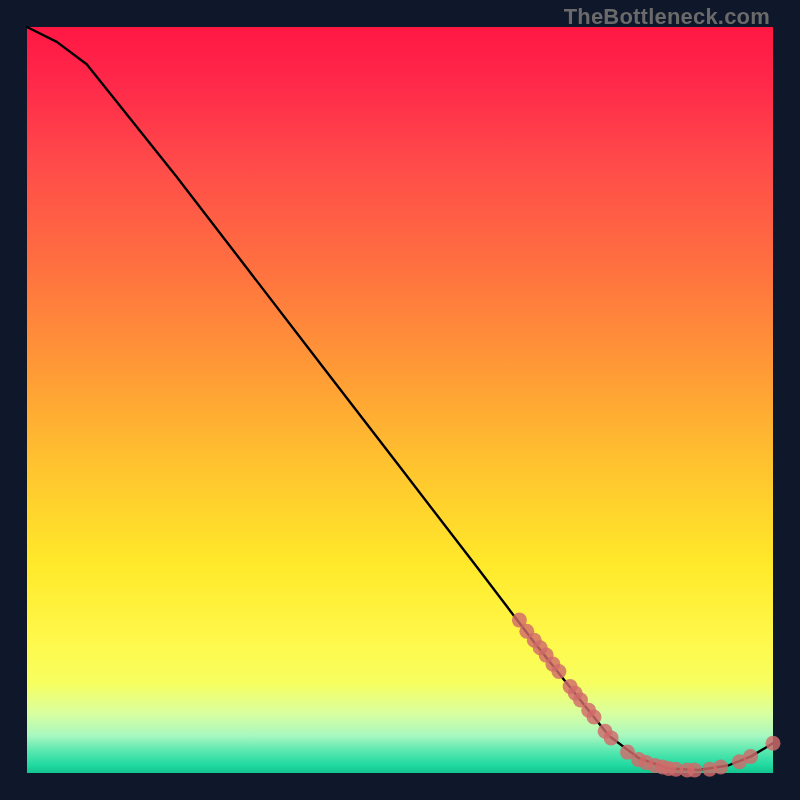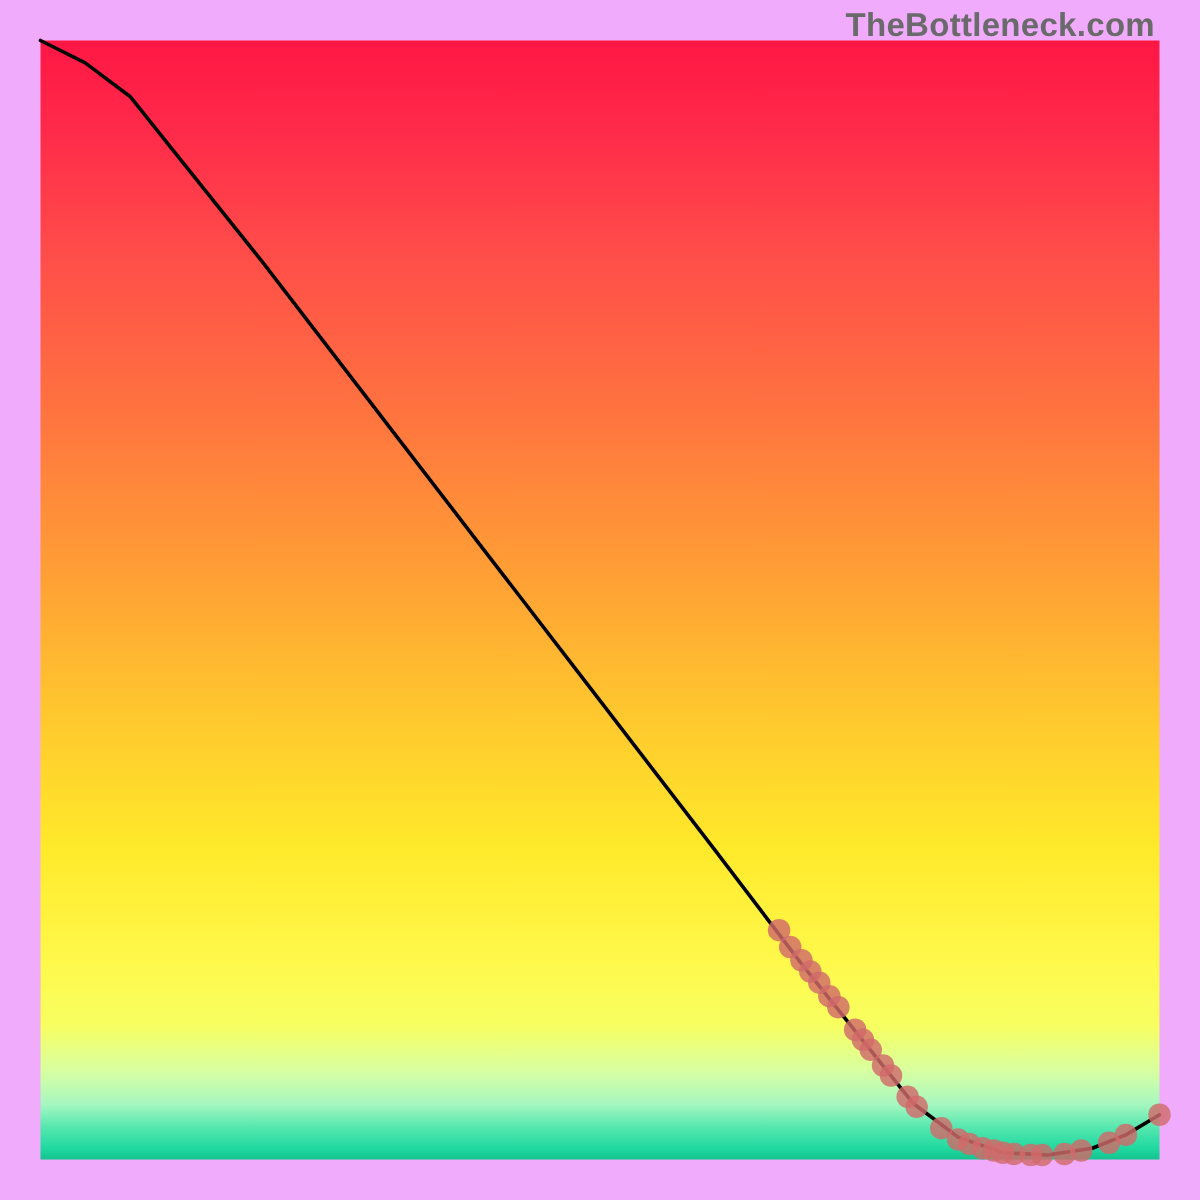--- a/index.html
+++ b/index.html
@@ -1,21 +1,21 @@
 <!DOCTYPE html>
 <html><head>
 <meta charset="utf-8">
 <style>
   * { margin: 0; padding: 0; box-sizing: border-box; }
   html, body { width: 800px; height: 800px; background: #000; overflow: hidden; }
   .stage {
     position: relative;
     width: 800px;
     height: 800px;
-    background: #f0abfc;
+    background: #0f172a;
   }
   .plot {
     position: absolute;
     left: 27px;
     top: 27px;
     width: 746px;
     height: 746px;
     background: linear-gradient(to bottom,
       #ff1744 0%,
       #ff2a4a 8%,

